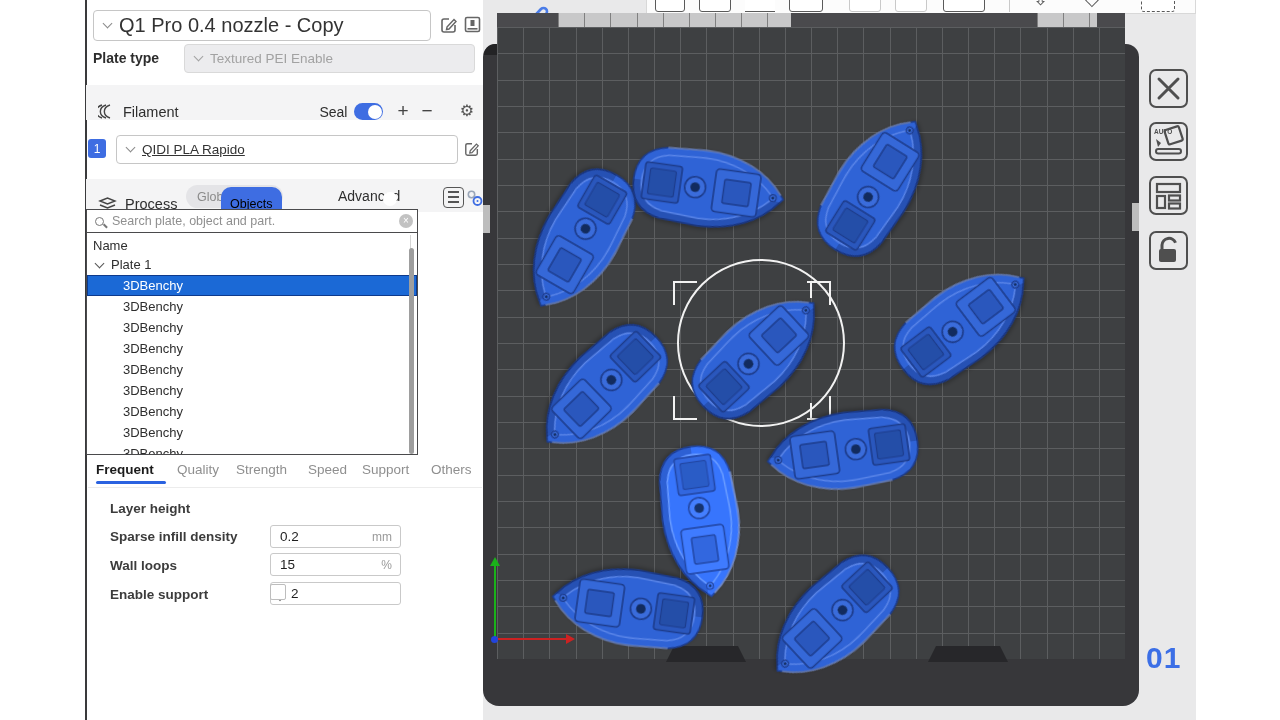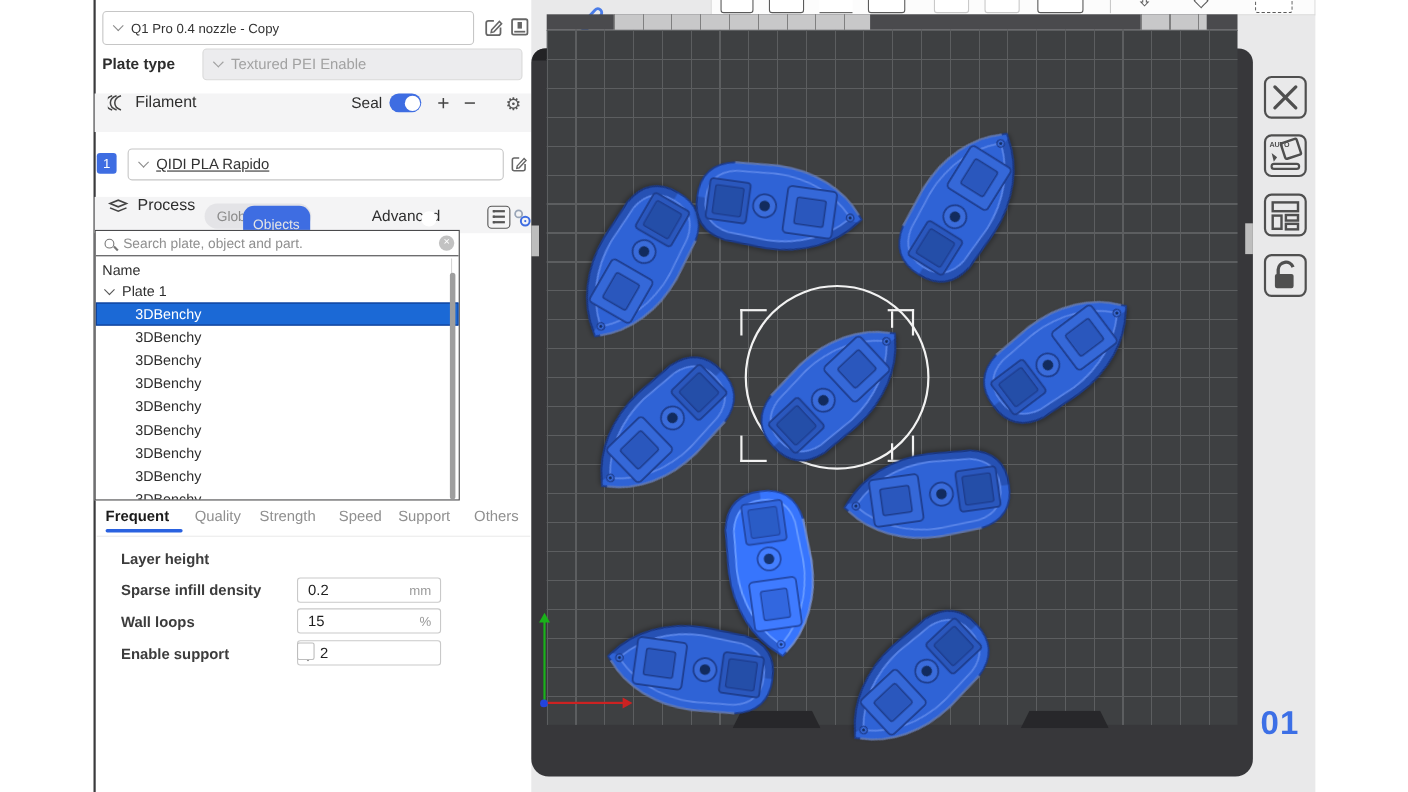--- a/index.html
+++ b/index.html
@@ -5,46 +5,46 @@
   * { margin:0; padding:0; box-sizing:border-box; }
   html,body { width:1280px; height:720px; overflow:hidden; background:#fff; }
   #app { position:relative; width:1280px; height:720px; font-family:"Liberation Sans", sans-serif; color:#333; }
   .abs { position:absolute; }
 
   
   #panel-divider { left:85px; top:0; width:2px; height:720px; background:#3a3a3c; }
 
   .select-box { border:1px solid #c6c6c6; border-radius:4px; background:#fff; display:flex; align-items:center; }
   .chev { width:7px; height:7px; border-right:1.6px solid #8a8a8a; border-bottom:1.6px solid #8a8a8a; transform:rotate(45deg); margin:-4px 8px 0 10px; flex:none; }
-  .sel-text { font-size:12px; color:#333; white-space:nowrap; }
+  .sel-text { font-size:20px; color:#333; white-space:nowrap; }
 
   #printer-select { left:93px; top:10px; width:338px; height:31px; }
   #plate-type-label { left:93px; top:50px; font-size:14px; color:#2d2d2d; font-weight:bold; }
   #plate-type-select { left:184px; top:44px; width:291px; height:29px; background:#ececee; border-color:#d9d9d9; }
   #plate-type-select .sel-text { color:#a2a2a2; font-size:13.5px; }
   #plate-type-select .chev { border-color:#a2a2a2; }
 
-  .section-bar { left:86px; width:397px; background:#f4f4f5; display:flex; align-items:flex-start; }
+  .section-bar { left:86px; width:397px; background:#f4f4f5; display:flex; align-items:flex-end; }
   #filament-bar { top:85px; height:35px; }
   #process-bar { top:179px; height:33px; }
   .section-title { font-size:14.5px; color:#2e2e2e; margin-left:8px; }
 
   .mini-btn { font-size:19px; color:#444; line-height:1; cursor:default; }
   .gear { font-size:16px; color:#555; }
 
   .toggle { width:29px; height:17px; border-radius:9px; background:var(--accent); position:relative; flex:none; }
   .toggle::after { content:""; position:absolute; right:1.5px; top:1.5px; width:14px; height:14px; border-radius:50%; background:#fff; }
 
   #filament-badge { left:88px; top:139px; width:18px; height:19px; background:var(--accent); border-radius:3px; color:#fff; font-size:12px; display:flex; align-items:center; justify-content:center; }
   #filament-select { left:116px; top:135px; width:342px; height:29px;text-decoration:underline; }
   #filament-select .sel-text { font-size:13.5px; }
 
   #mode-pill { left:186px; top:185px; width:97px; height:23px; background:#e4e4e7; border-radius:12px; display:flex; align-items:center; }
   #mode-global { font-size:12.5px; color:#8a8a8a; margin-left:11px; }
-  #mode-objects { position:absolute; right:1.5px; top:1.5px; height:34px; padding:0 9px; background:var(--accent); border-radius:10px; color:#e5e5e5; font-size:12.5px; display:flex; align-items:center; }
+  #mode-objects { position:absolute; right:1.5px; top:1.5px; height:34px; padding:0 9px; background:var(--accent); border-radius:10px; color:#000000; font-size:12.5px; display:flex; align-items:center; }
   #advanced-label { left:338px; top:188px; font-size:14px; color:#2e2e2e; }
   #advanced-toggle { left:398px; top:190px; }
   #preset-list-icon { left:443px; top:187px; width:21px; height:21px; border:1.5px solid #555; border-radius:4px; }
   #preset-list-icon i { position:absolute; left:4px; height:2px; background:#555; }
   #preset-list-icon i b { position:absolute; left:-0px; top:0; width:2px; height:2px; background:#555; }
 
   
   #list-panel { left:86px; top:209px; width:332px; height:246px; border:1px solid #4a4a4c; background:#fff; overflow:hidden; }
   #search-row { position:absolute; left:0; top:0; width:100%; height:23px; border-bottom:1px solid #4a4a4c; display:flex; align-items:center; }
   .mag { position:relative; width:9px; height:9px; border:1.6px solid #777; border-radius:50%; margin:0 8px 0 8px; flex:none; }

